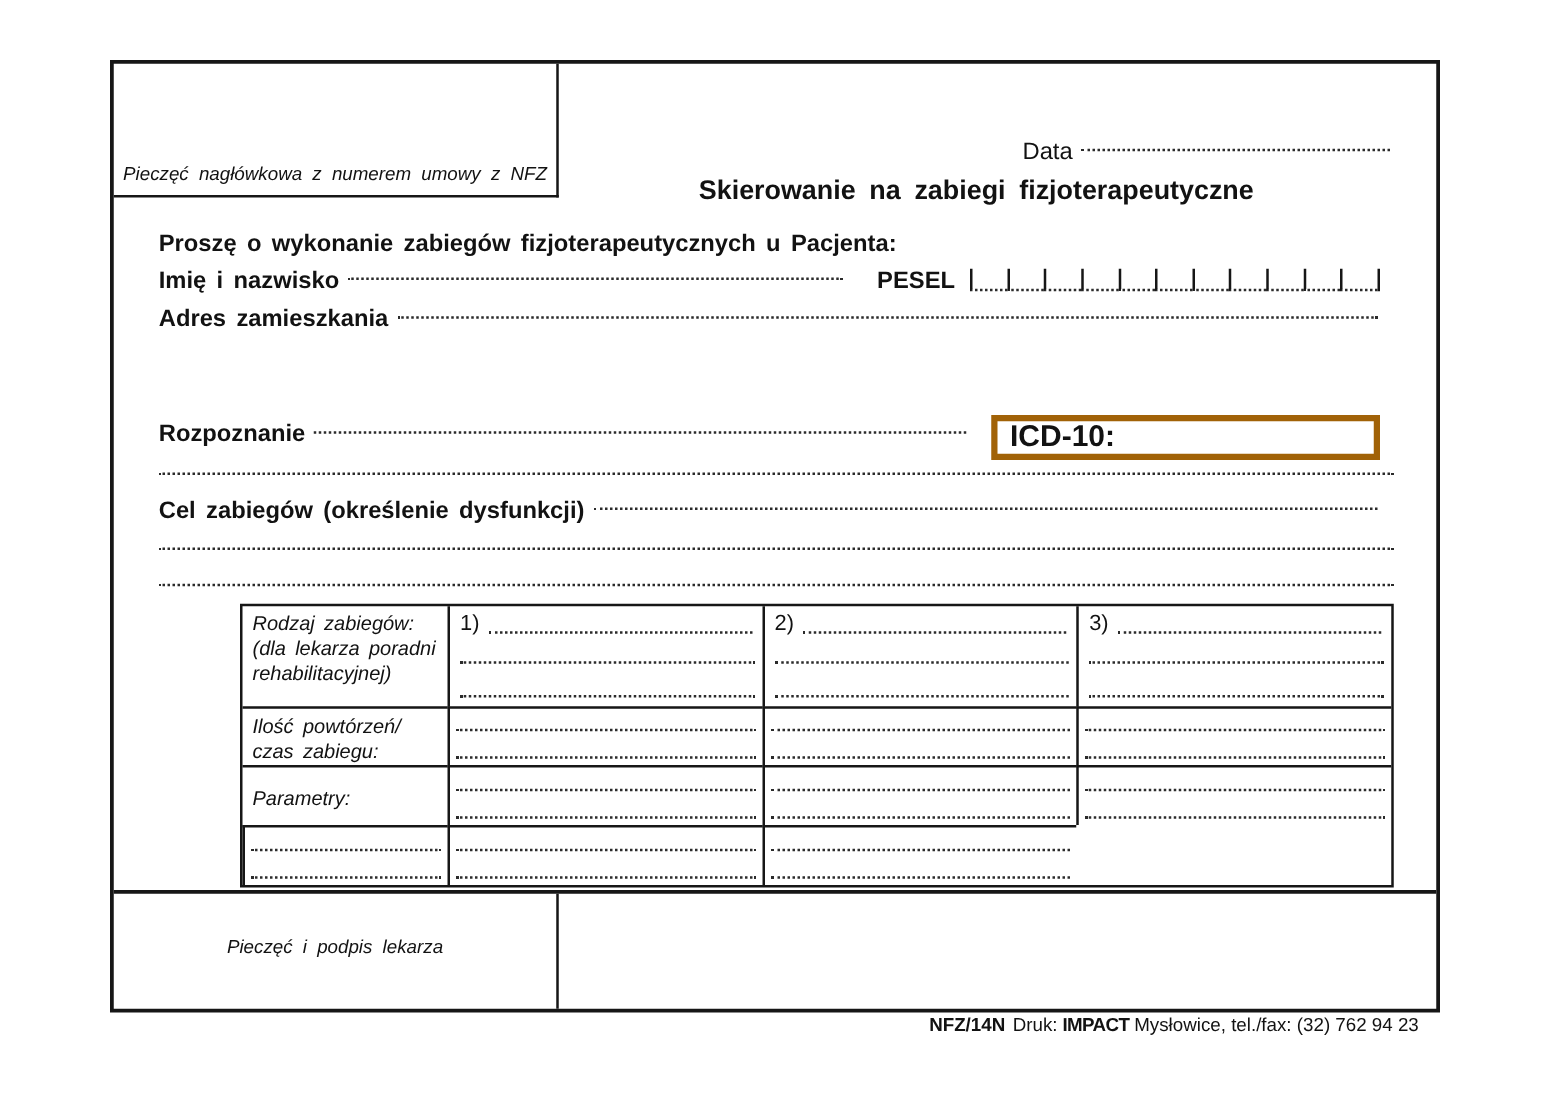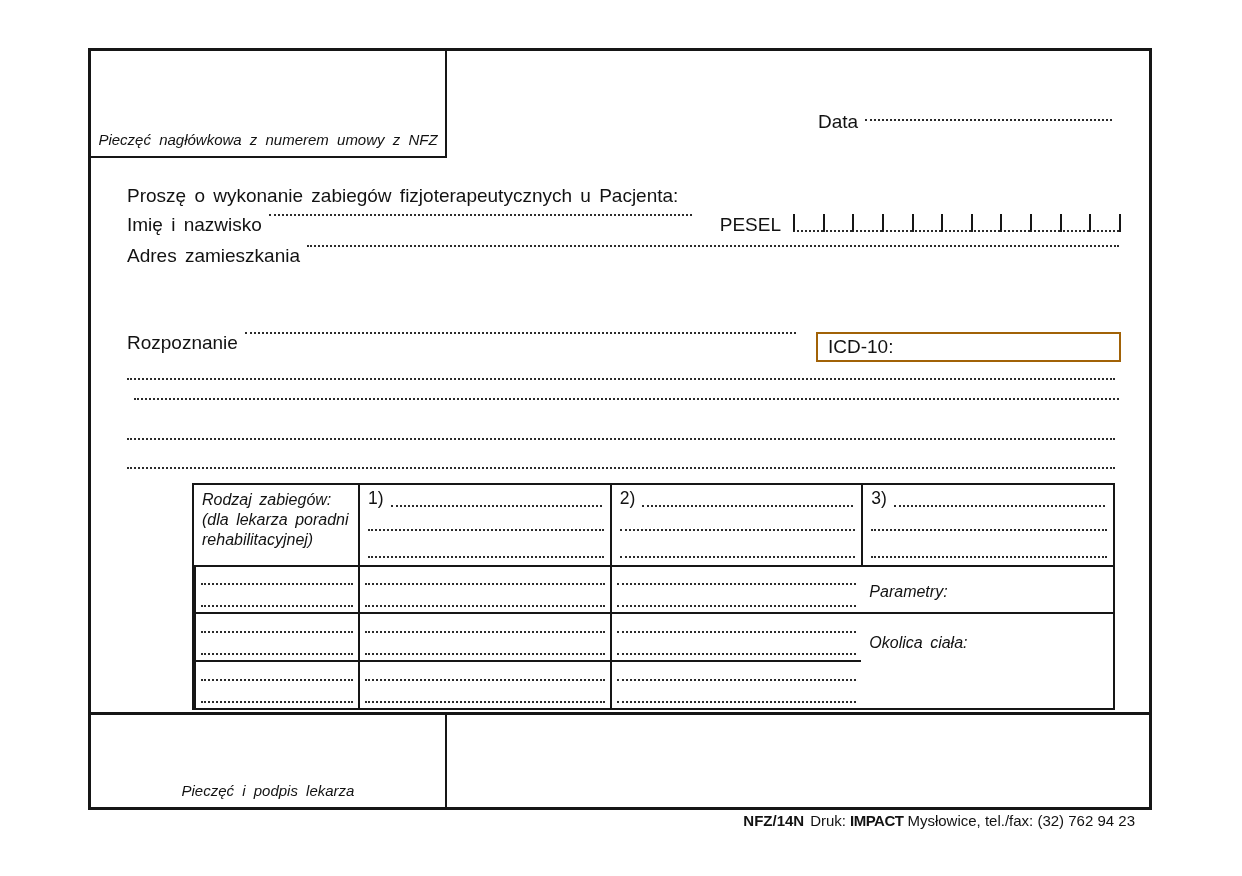--- a/index.html
+++ b/index.html
@@ -27,22 +27,22 @@
   .date-row {
     position:absolute; left:727px; top:60px; width:296px;
     display:flex; align-items:center; font-size:19px; word-spacing:3px;
   }
   .form-title {
     position:absolute; left:380px; top:89px; width:620px; text-align:center;
     font-weight:bold; font-size:21.5px; word-spacing:5px; white-space:nowrap;
   }
   
   .frow {
-    position:absolute; left:36px; right:28px;
-    display:flex; align-items:flex-start; font-size:19px; word-spacing:3px;
+    position:absolute; left:36px; right:45px;
+    display:flex; align-items:center; font-size:19px; word-spacing:3px;font-weight:bold;
   }
   .dots {
     flex:1; height:0; border-bottom:2px dotted #2b2b2b;
     margin:0 2px 4px 7px; min-width:20px;
   }
   .lonely-dots {
     position:absolute; left:36px; right:34px; height:0;
     border-bottom:2px dotted #2b2b2b;
   }
   
@@ -50,24 +50,24 @@
   .pesel-cells {
     display:flex; width:326px; height:18px; margin:0 0 2px 12px;
     border-right:2px solid #161616;
   }
   .pesel-cell {
     flex:1; border-left:2px solid #161616; border-bottom:2px dotted #2b2b2b;
     box-sizing:border-box;
   }
   
   .icd-box {
-    width:291px; height:26px; border:2px solid #a16207; box-sizing:content-box;
+    width:291px; height:26px; border:5px solid #a16207; box-sizing:content-box;
     margin-left:18px; margin-bottom:-5px;
     display:flex; align-items:center; padding-left:10px;
-    font-size:19px;
+    font-size:24px;
   }
   
   .ttable {
     position:absolute; left:101px; top:432px; width:923px; height:227px;
     border:2px solid #161616; box-sizing:border-box;
     display:grid; grid-template-columns:164px 1fr 1fr 1fr;
     grid-template-rows:80px 47px 48px 1fr;
   }
   .tcell { box-sizing:border-box; position:relative; }
   .tcell.bl { border-left:2px solid #161616; }
@@ -89,21 +89,21 @@
     gap:20px; padding:0 5px 5px 5px;
   }
   
   .bottom-section {
     position:absolute; left:0; right:0; top:661px; bottom:0;
     border-top:3px solid #161616;
   }
   .sign-box {
     position:absolute; left:0; top:0; width:356px; height:100%;
     border-right:2px solid #161616; box-sizing:border-box;
-    display:flex; align-items:flex-end; justify-content:center; padding-bottom:8px;
+    display:flex; align-items:center; justify-content:center; padding-bottom:8px;
   }
   .sign-box .lbl { font-style:italic; font-size:15px; word-spacing:4px; }
   
   .print-footer {
     position:absolute; top:812px; right:107px; font-size:15px; white-space:nowrap;
   }
   .print-footer .code { font-weight:bold; margin-right:6px;text-align:right; }
   .print-footer .druk { margin-right:4px; }
   .print-footer .impact { font-weight:bold; letter-spacing:-0.5px; margin-right:4px; }
 </style>
@@ -115,20 +115,21 @@
 
     <div class="stamp-box">
       <div class="lbl">Pieczęć nagłówkowa z numerem umowy z NFZ</div>
     </div>
 
     <div class="date-row">
       <span>Data</span>
       <span class="dots"></span>
     </div>
 
+    <div class="form-title">Skierowanie na zabiegi fizjoterapeutyczne</div>
 
     <div class="frow" style="top:134px;">
       <span>Proszę o wykonanie zabiegów fizjoterapeutycznych u Pacjenta:</span>
     </div>
 
     <div class="frow" style="top:163px;">
       <span>Imię i nazwisko</span>
       <span class="dots"></span>
       <span class="pesel-label">PESEL</span>
       <span class="pesel-cells">
@@ -156,20 +157,21 @@
       <span>Rozpoznanie</span>
       <span class="dots"></span>
       <span class="icd-box">
         <span>ICD-10:</span>
       </span>
     </div>
 
     <div class="lonely-dots" style="top:327px;"></div>
 
     <div class="frow" style="top:347px;">
+      <span>Cel zabiegów (określenie dysfunkcji)</span>
       <span class="dots"></span>
     </div>
 
     <div class="lonely-dots" style="top:387px;"></div>
     <div class="lonely-dots" style="top:416px;"></div>
 
     <div class="ttable">
 
       <div class="tcell lblcell">
         <span class="ln">Rodzaj zabiegów:</span>
@@ -194,20 +196,24 @@
       </div>
       <div class="tcell bl numcell">
         <div class="num-row">
           <span>3)</span>
           <span class="dots"></span>
         </div>
         <div class="dotline mid"></div>
         <div class="dotline low"></div>
       </div>
 
+      <div class="tcell bt lblcell">
+        <span class="ln">Ilość powtórzeń/</span>
+        <span class="ln">czas zabiegu:</span>
+      </div>
       <div class="tcell bl bt fillcell">
         <div class="dotline"></div>
         <div class="dotline"></div>
       </div>
       <div class="tcell bl bt fillcell">
         <div class="dotline"></div>
         <div class="dotline"></div>
       </div>
       <div class="tcell bl bt fillcell">
         <div class="dotline"></div>
@@ -223,23 +229,20 @@
       </div>
       <div class="tcell bl bt fillcell">
         <div class="dotline"></div>
         <div class="dotline"></div>
       </div>
       <div class="tcell bl bt fillcell">
         <div class="dotline"></div>
         <div class="dotline"></div>
       </div>
 
-      <div class="tcell bt lblcell vend" style="padding-bottom:7px;">
-        <span class="ln">Okolica ciała:</span>
-      </div>
       <div class="tcell bl bt fillcell">
         <div class="dotline"></div>
         <div class="dotline"></div>
       </div>
       <div class="tcell bl bt fillcell">
         <div class="dotline"></div>
         <div class="dotline"></div>
       </div>
       <div class="tcell bl bt fillcell">
         <div class="dotline"></div>

